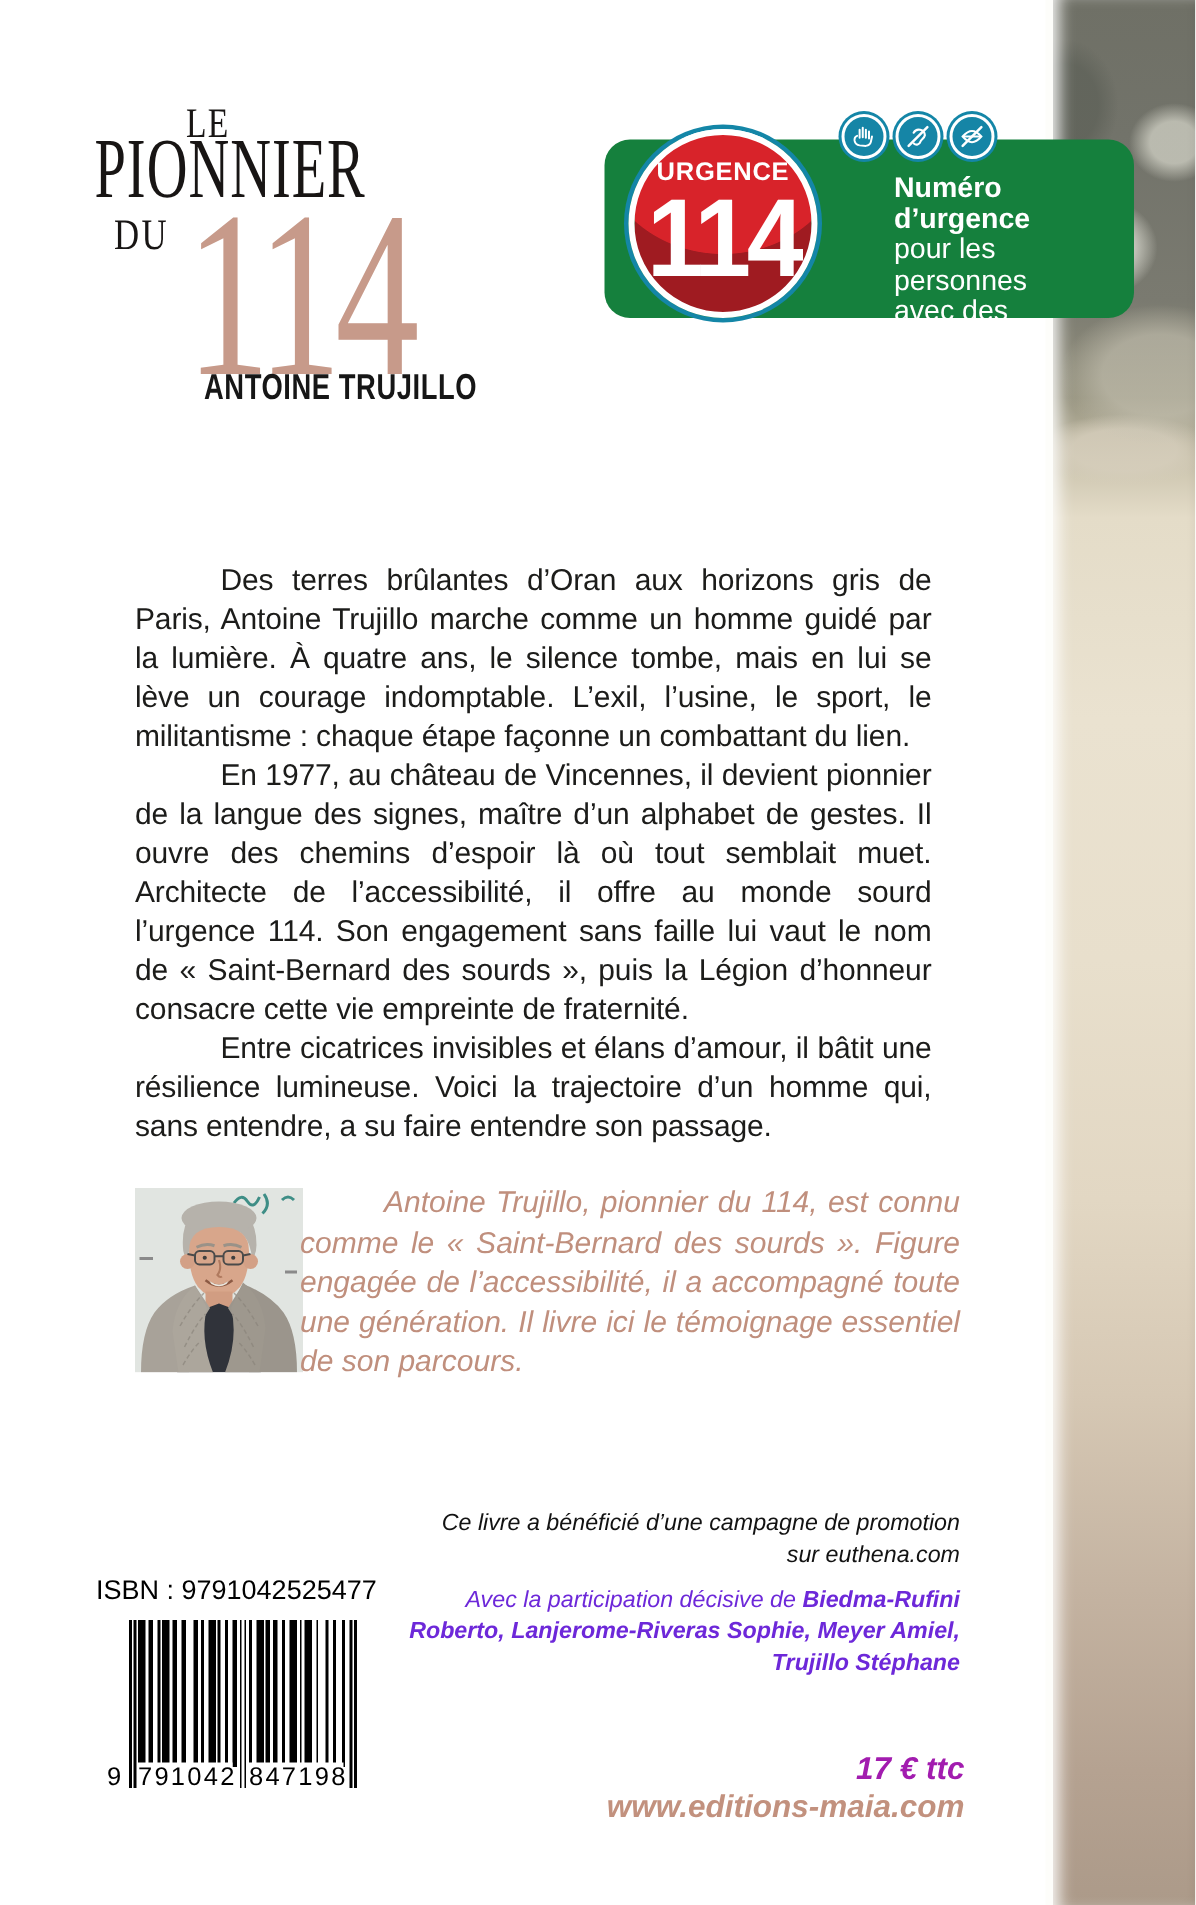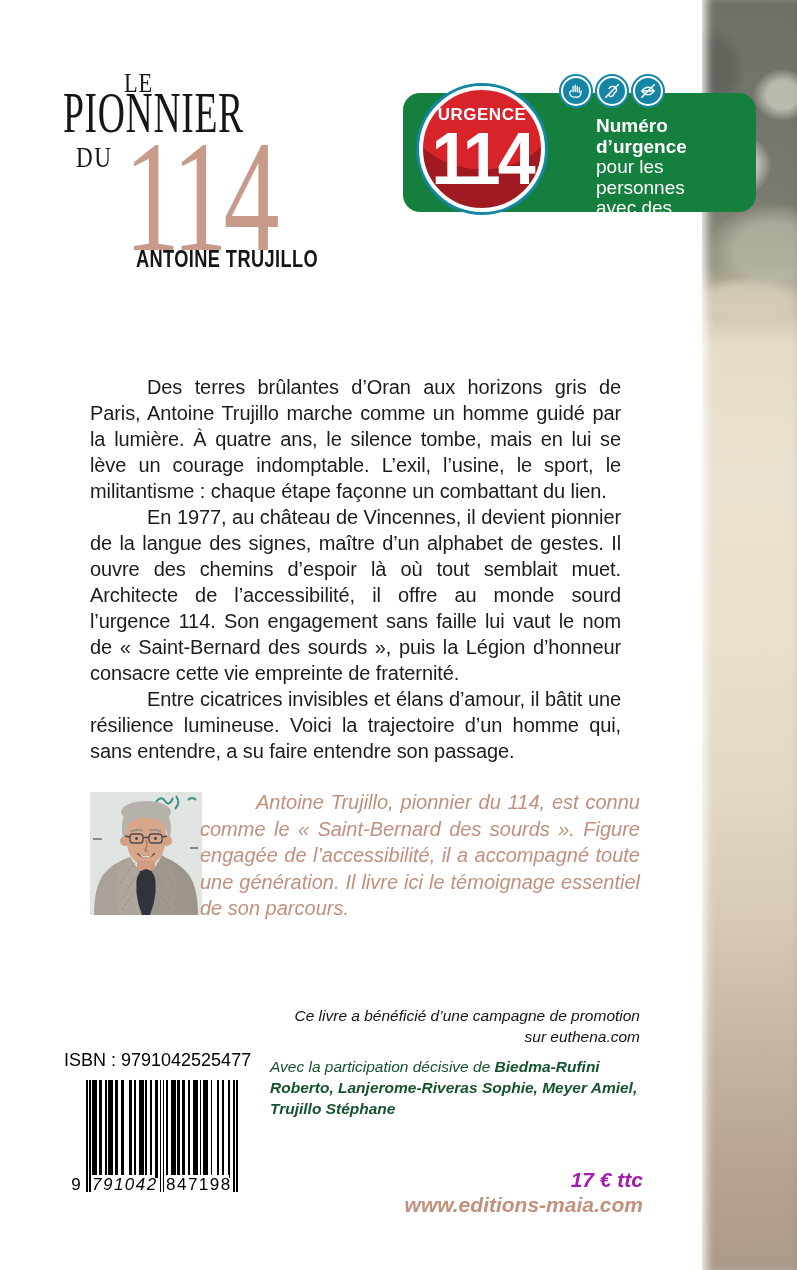--- a/index.html
+++ b/index.html
@@ -52,31 +52,31 @@
            color:#1c1c1a;letter-spacing:-.1px;}
 
   
   .photo{position:absolute;left:90px;top:792px;width:112px;height:123px;overflow:hidden;}
   .bio-text{position:absolute;left:200px;top:789px;width:440px;margin:0;font-style:italic;
             font-size:20px;line-height:26.5px;text-align:justify;text-indent:56px;color:#c08f7d;}
 
   
   .promo{position:absolute;right:157px;top:1005px;text-align:right;font-size:15.5px;font-weight:400;
          font-style:italic;line-height:21px;color:#121212;}
-  .participation{position:absolute;right:157px;top:1056px;width:370px;
-         font-size:15.5px;font-style:italic;line-height:21px;color:#14532d;}
+  .participation{position:absolute;right:157px;top:1056px;width:370px;text-align:right;
+         font-size:15.5px;font-style:italic;line-height:21px;color:#6d28d9;}
 
   
   .isbn-label{position:absolute;left:64px;top:1050px;font-size:18px;color:#000;}
   .barcode{position:absolute;left:86px;top:1080px;width:152px;height:114px;}
   .bars{position:absolute;left:0;top:0;width:152px;height:112px;}
   .bc-digits{position:absolute;left:0;top:95px;width:152px;height:19px;font-size:17px;color:#000;}
   .bc-digits span{position:absolute;background:#fff;text-align:center;letter-spacing:1.5px;}
   .bc-digits .lead{left:-16px;width:12px;letter-spacing:0;}
-  .bc-digits .g1{left:6px;width:63px;font-style:italic;}
+  .bc-digits .g1{left:6px;width:63px;}
   .bc-digits .g2{left:80px;width:63px;}
 
   
   .price{position:absolute;right:154px;top:1168px;font-size:21px;font-weight:700;font-style:italic;
          color:#a21caf;}
   .website{position:absolute;right:154px;top:1193px;font-size:21px;font-weight:700;font-style:italic;
          color:#c2917e;}
 </style>
 </head>
 <body>

